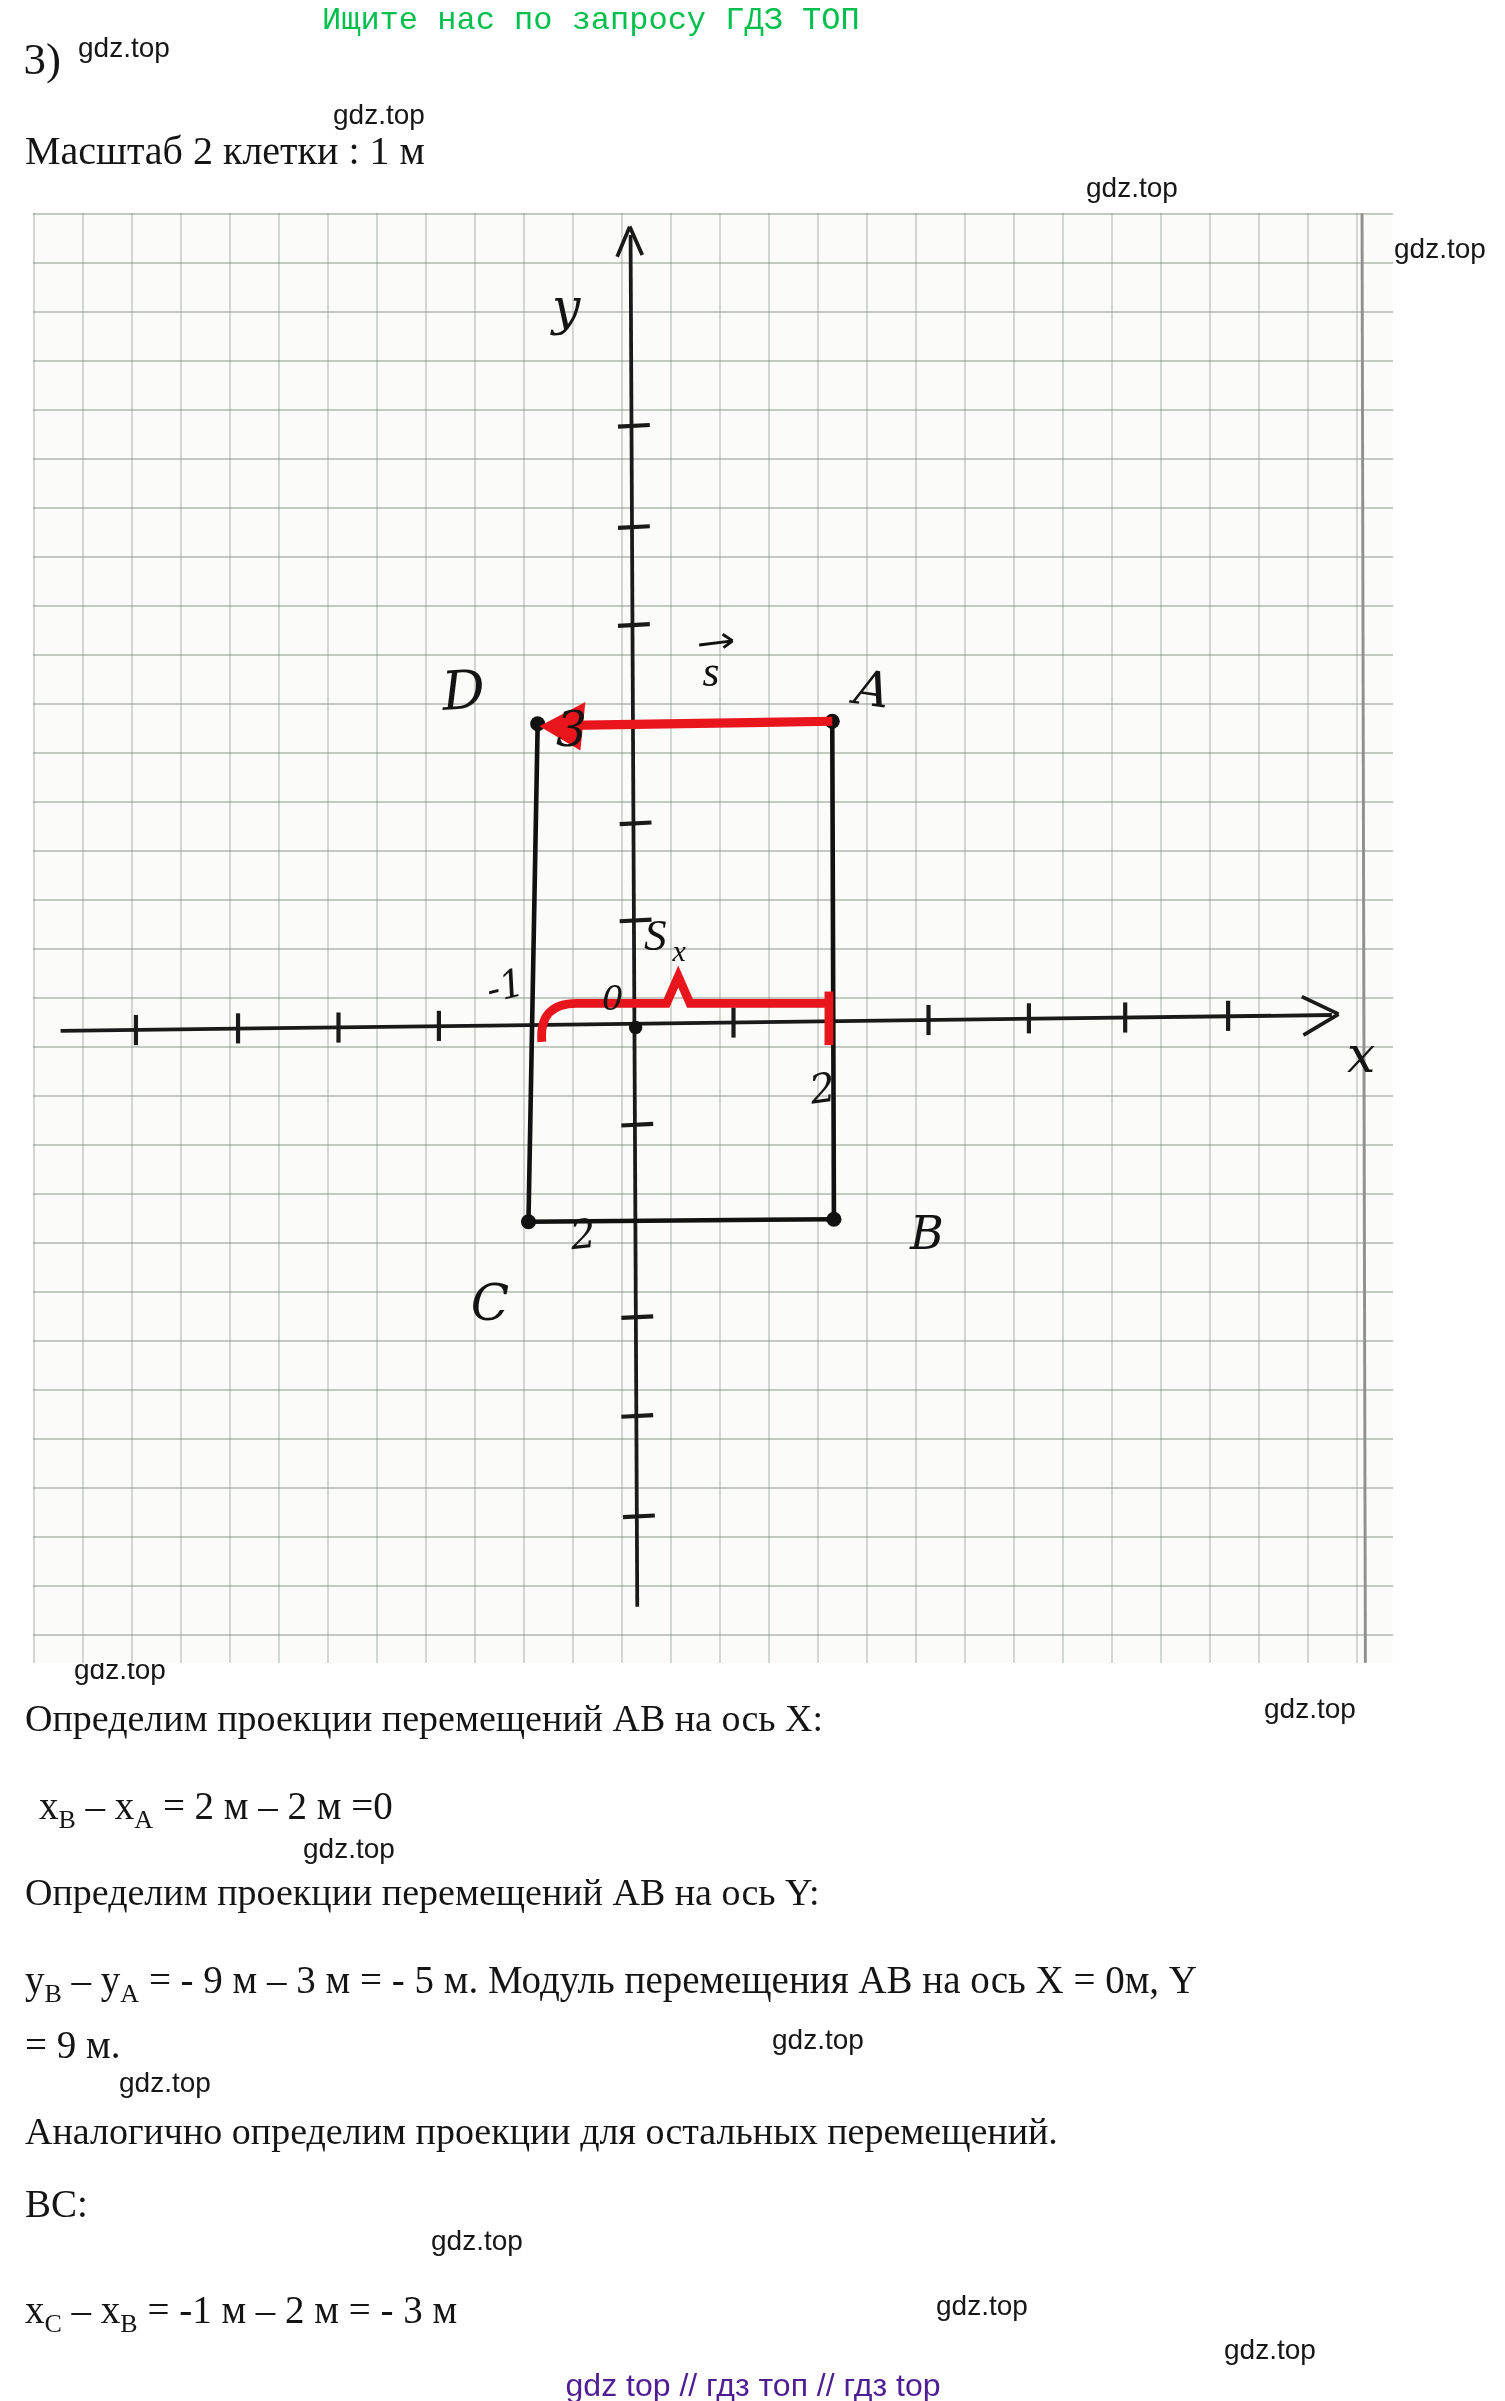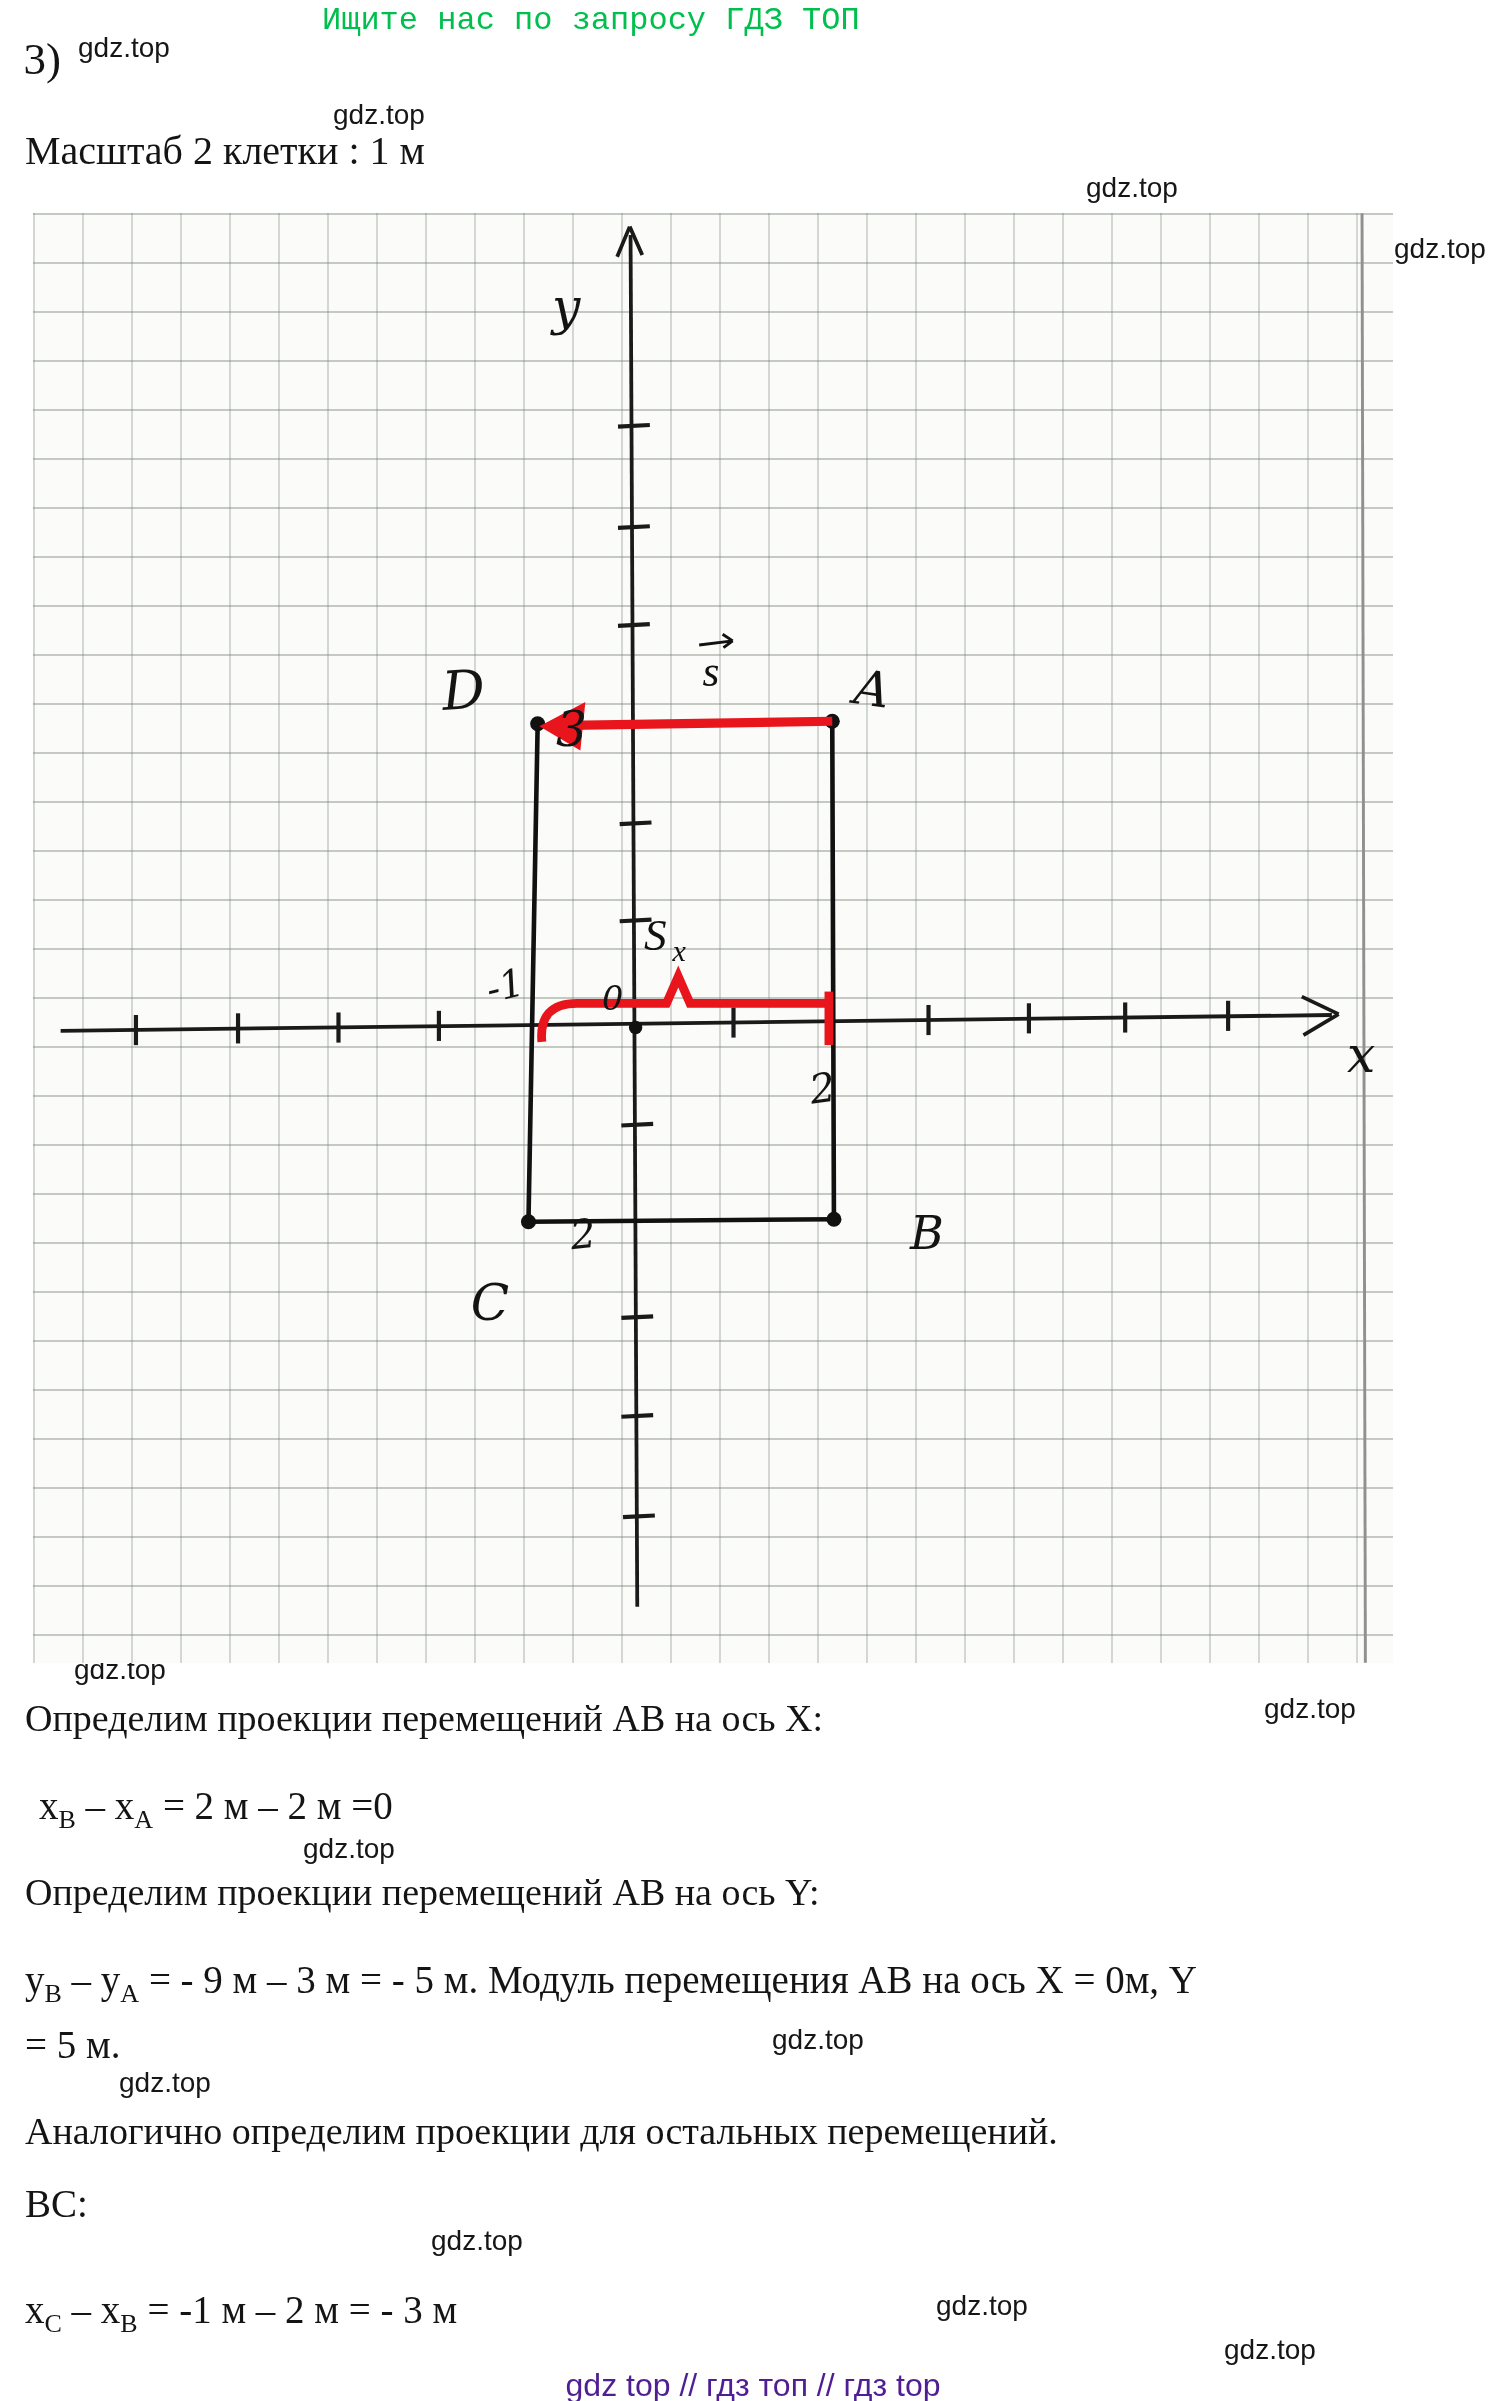--- a/index.html
+++ b/index.html
@@ -153,21 +153,21 @@
 
 <div class="abs formula" style="left:25px;top:1783px;margin-left:14px;">
   <span>х</span><sub>B</sub><span> – х</span><sub>A</sub><span> = 2 м – 2 м =0</span>
 </div>
 
 <div class="abs para" style="left:25px;top:1870px;">Определим проекции перемещений АВ на ось Y:</div>
 
 <div class="abs formula" style="left:25px;top:1957px;">
   <span>у</span><sub>B</sub><span> – у</span><sub>A</sub><span> = - 9 м – 3 м = - 5 м. Модуль перемещения АВ на ось X = 0м, Y</span>
 </div>
-<div class="abs formula" style="left:25px;top:2022px;">= 5 м.</div>
+<div class="abs formula" style="left:25px;top:2022px;">= 9 м.</div>
 
 <div class="abs para" style="left:25px;top:2109px;">Аналогично определим проекции для остальных перемещений.</div>
 
 <div class="abs formula" style="left:25px;top:2181px;">ВС:</div>
 
 <div class="abs formula" style="left:25px;top:2287px;">
   <span>х</span><sub>C</sub><span> – х</span><sub>B</sub><span> = -1 м – 2 м = - 3 м</span>
 </div>
 
 <div class="abs footer-promo" style="left:0px;top:2367px;">gdz top  //  гдз топ  //  гдз top</div>

